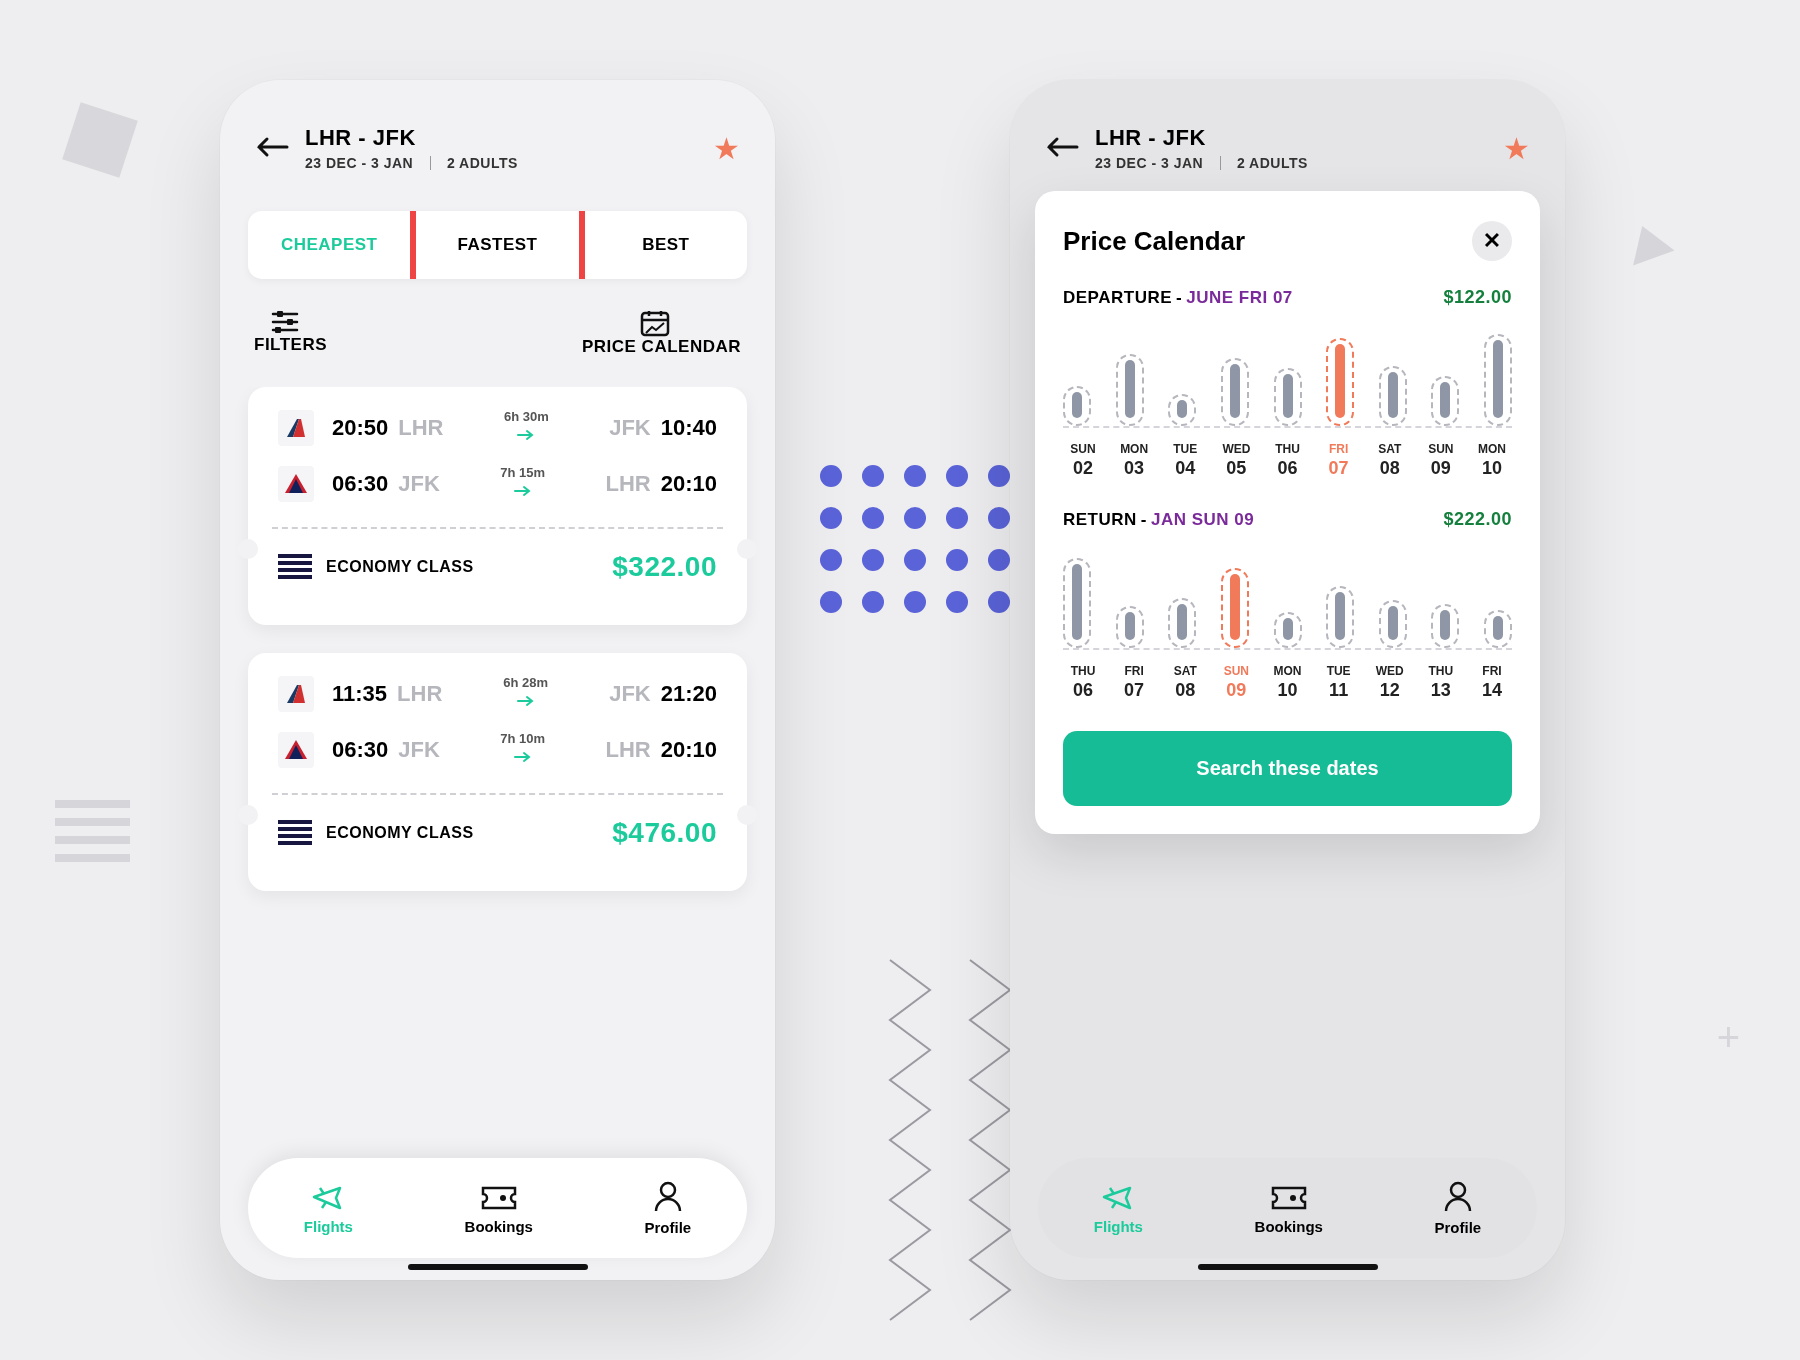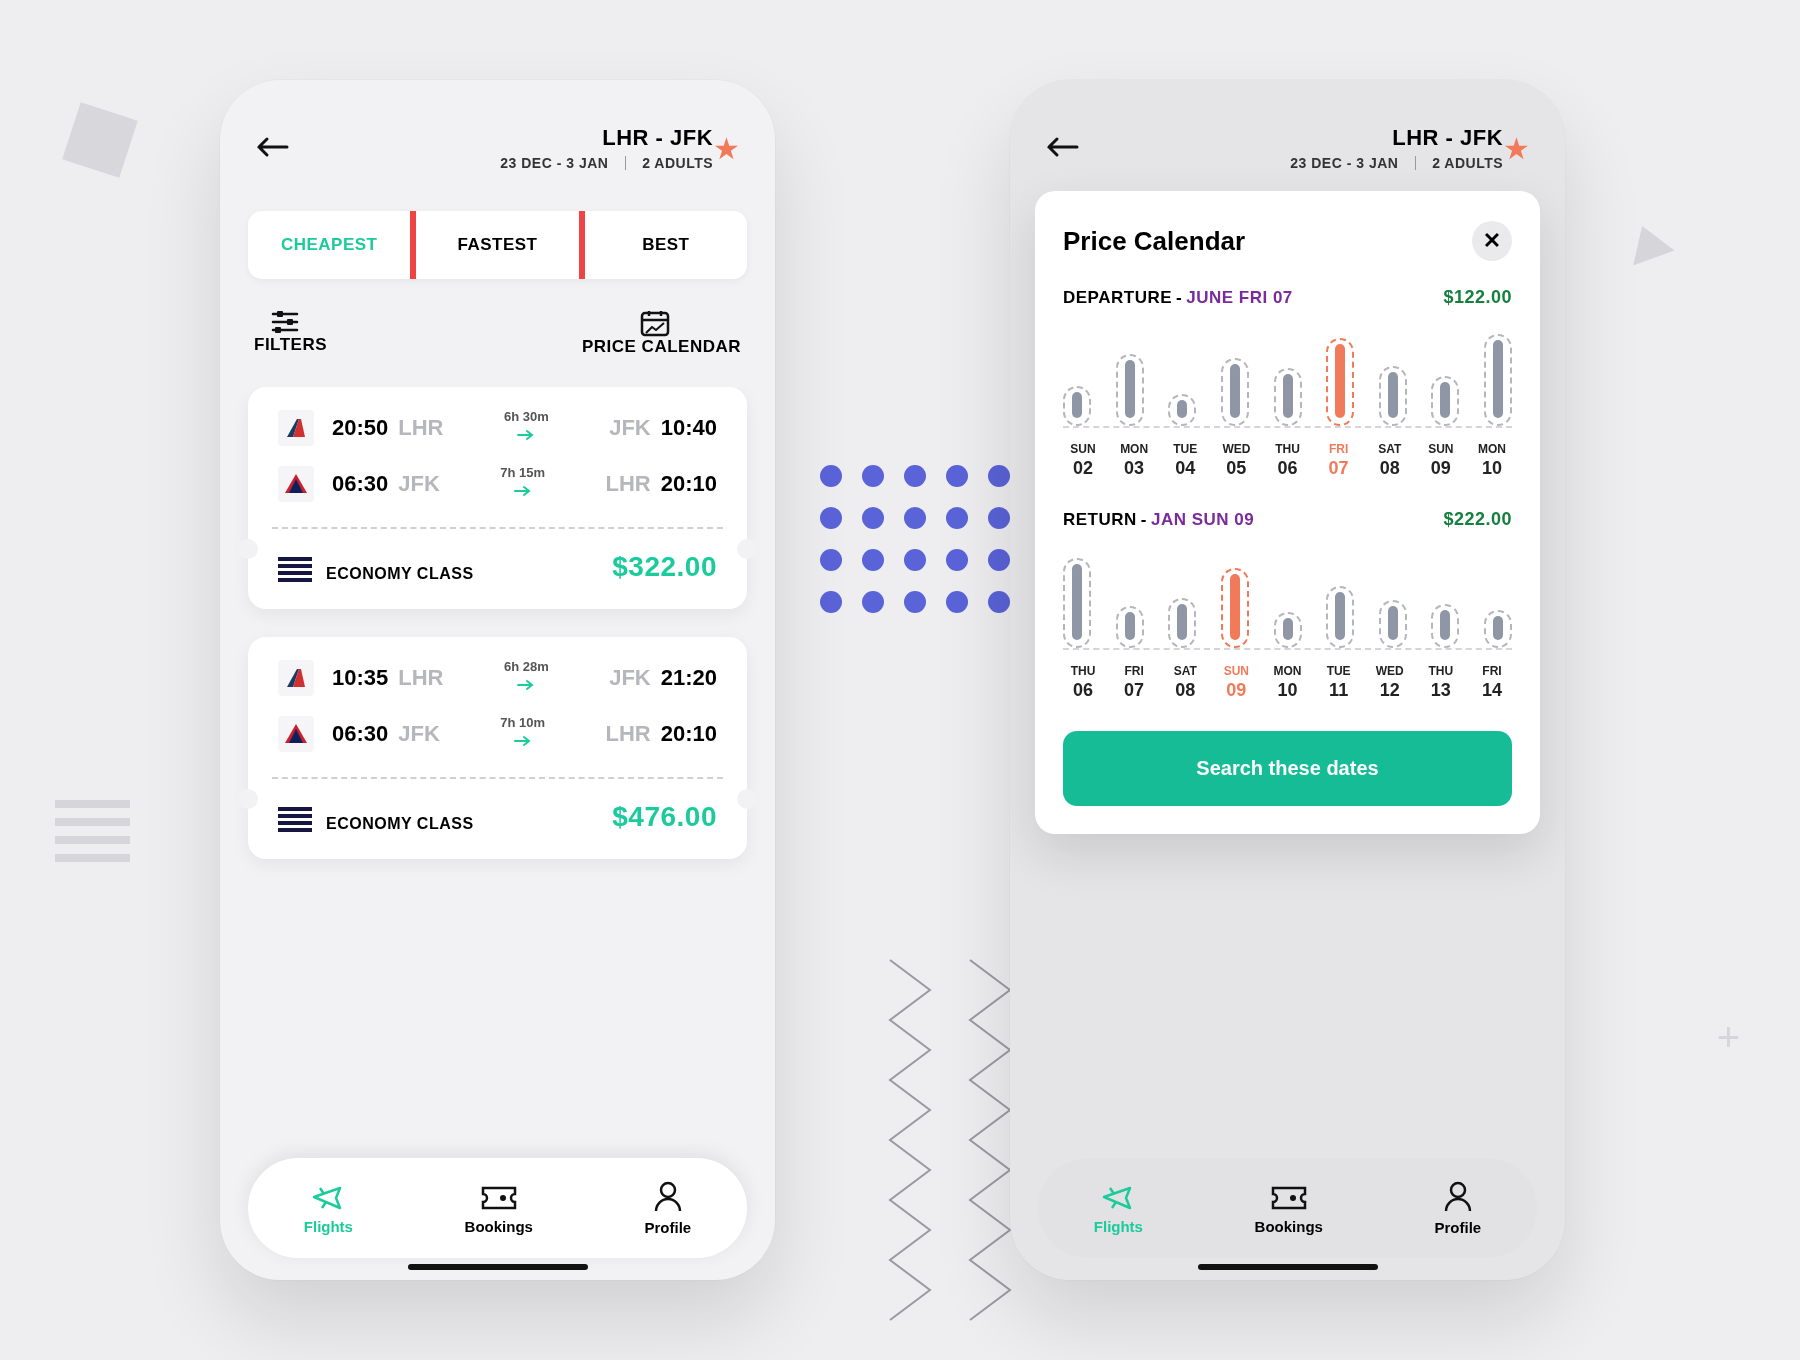--- a/index.html
+++ b/index.html
@@ -19,21 +19,21 @@
   .phone {
     position: absolute; width: 555px; height: 1200px; border-radius: 60px;
     box-shadow: 0 40px 80px rgba(0,0,0,.12), 0 0 0 1px rgba(0,0,0,.02);
     overflow: hidden; display: flex; flex-direction: column;
   }
   .phone-a { left: 220px; top: 80px; background: #f2f2f4; }
   .phone-b { left: 1010px; top: 80px; background: #e5e5e8; }
 
   .p-header { padding: 45px 35px 20px 35px; display: flex; align-items: center; }
   .back-arrow { width: 40px; font-size: 28px; cursor: pointer; }
-  .hdr-txt { flex: 1; margin-left: 10px; text-align: right;}
+  .hdr-txt { flex: 1; margin-left: 10px;}
   .route { font-size: 22px; font-weight: 800; letter-spacing: .5px; }
   .subroute { font-size: 14px; font-weight: 700; color: #333; letter-spacing: .5px; margin-top: 4px;}
   .subroute .sep { display:inline-block; width:1px; height:14px; background:#999; margin:0 12px; vertical-align:-2px;}
   .star { font-size: 30px; color: #f07a5a; cursor: pointer; }
 
   .tabs { margin: 20px 28px 0; background: #fff; border-radius: 14px; display: flex; box-shadow: 0 2px 8px rgba(0,0,0,.05);}
   .tab { flex: 1; text-align: center; padding: 24px 0; font-size: 17px; font-weight: 800; letter-spacing: .5px; border-right: 6px solid #ef4444; cursor: pointer;}
   .tab:last-child { border-right: none;}
   .tab.active { color: #1bcb9b; }
 
@@ -48,21 +48,21 @@
   .leg:nth-of-type(2){padding-top:10px; padding-bottom:24px;}
   .airline-ic { width: 36px; height: 36px; border-radius: 4px; background: #f5f5f7; display: flex; align-items: center; justify-content: center; margin-right:18px;}
   .time { font-size: 22px; font-weight: 800; margin-right: 10px;}
   .code { font-size: 22px; font-weight: 800; color: #b6b6bd; }
   .mid { flex: 1; text-align: center; font-size: 13px; color: #555; font-weight:600;}
   .mid .plane { color: #1bcb9b; font-size: 18px; display:block; margin-top:2px;}
   .card-notch { position:absolute; width:20px; height:20px; border-radius:50%; background:#f2f2f4;}
   .card-notch.l { left:-10px; }
   .card-notch.r { right:-10px; }
   .perf { border-top: 2px dashed #cfcfd4; margin: 0 24px; }
-  .card-foot { display:flex; align-items:flex-end; padding: 22px 30px 26px;}
+  .card-foot { display:flex; align-items:center; padding: 22px 30px 42px;}
   .class-ic { width:34px; height:26px; margin-right:14px; display:inline-block;}
   .class-ic span{ display:block; height:4px; background:#161640; margin-bottom:3px;}
   .class-lbl { font-size:16px; font-weight:800; letter-spacing:.5px;}
   .price { margin-left:auto; font-size:28px; font-weight:800; color:#1bcb9b; letter-spacing: .5px;}
 
   .bottom-nav { position:absolute; bottom:22px; left:28px; right:28px; height:100px; background:#fff; border-radius:50px; box-shadow:0 -4px 20px rgba(0,0,0,.08); display:flex; justify-content:space-around; align-items:center;}
   .phone-b .bottom-nav { background:#e2e2e5; box-shadow:none;}
   .nav-item { text-align:center; font-size:15px; font-weight:700; cursor:pointer;}
   .nav-item svg { display:block; margin:0 auto 6px;}
   .nav-item.active { color:#1bcb9b; }
@@ -231,21 +231,21 @@
     </div>
       </div>
       <div class="card">
     <div class="leg">
     <span class="airline-ic">
             <svg width="26" height="26">
               <path d="M4 22 L14 4 L16 4 L10 22 Z" fill="#1a3a66"></path>
               <path d="M10 22 L16 4 L18 4 L22 22 Z" fill="#d03030"></path>
             </svg>
           </span>
-    <span class="time">10:35</span>
+    <span class="time">11:35</span>
     <span class="code">LHR</span>
     <span class="mid">6h 28m<span class="plane"><svg width="18" height="14">
                 <path d="M1 7 H14 M10 3 L15 7 L10 11" stroke="#1bcb9b" stroke-width="2" fill="none" stroke-linecap="round"></path>
               </svg></span></span>
     <span class="code">JFK</span>
     <span class="time" style="margin-left:10px;margin-right:0">21:20</span>
   </div>
     <div class="leg">
     <span class="airline-ic">
             <svg width="26" height="26">

